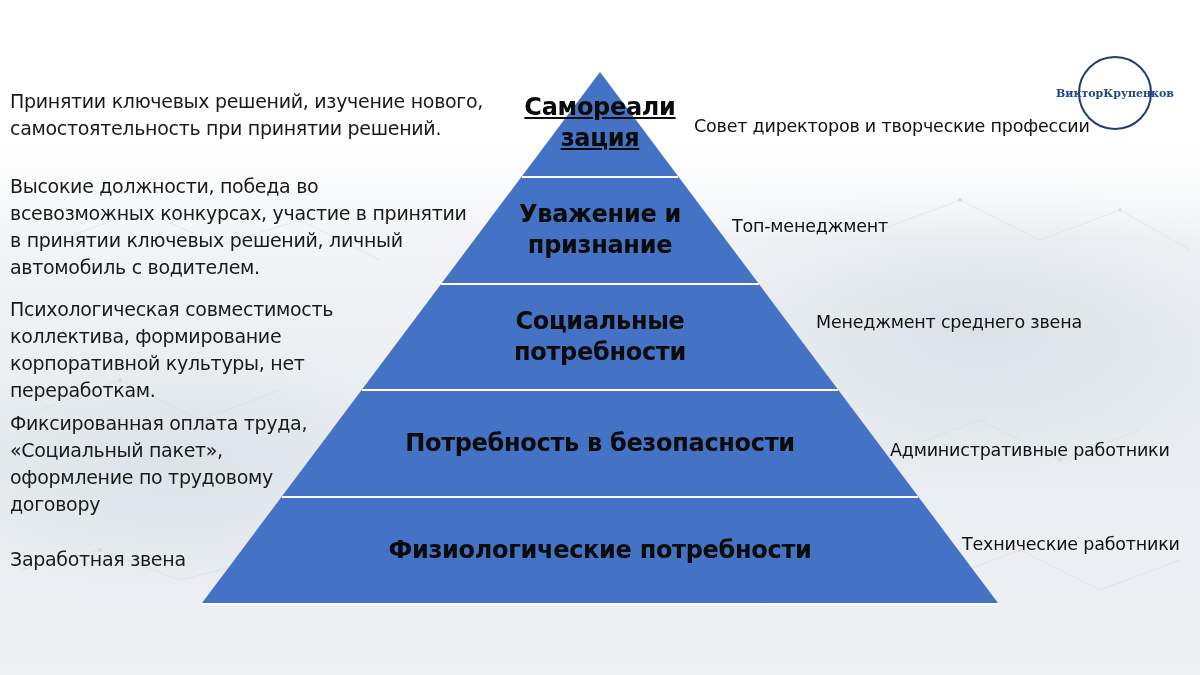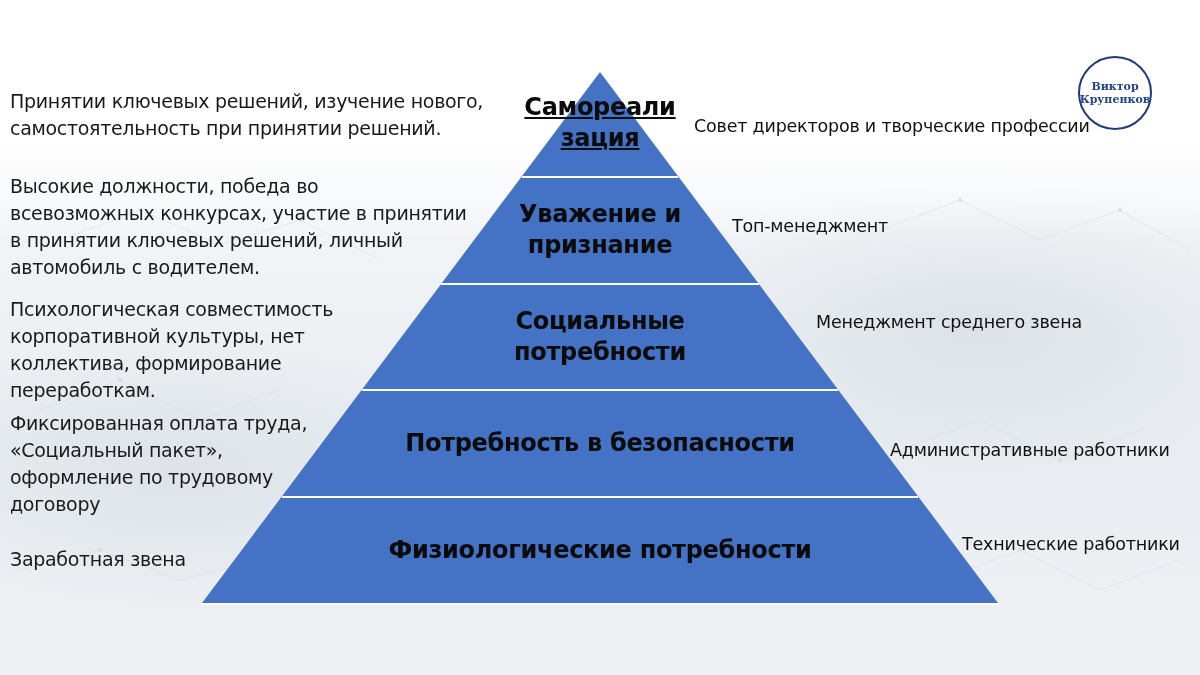--- a/index.html
+++ b/index.html
@@ -33,21 +33,21 @@
     letter-spacing: -0.3px;
   }
   .right-text {
     position: absolute; font-size: 17.5px; line-height: 22px;
     color: #111111; font-family: "DejaVu Sans", sans-serif;
     white-space: nowrap; letter-spacing: -0.2px;
   }
   .logo {
     position: absolute; left: 1078px; top: 56px; width: 74px; height: 74px;
     border: 2px solid #1f3b78; border-radius: 50%; background: #fff;
-    display: flex; flex-direction: column; align-items: center; justify-content: center;
+    display: flex; flex-direction: row; align-items: center; justify-content: center;
     box-sizing: border-box;
   }
   .logo span {
     font-family: "DejaVu Serif", "Liberation Serif", serif; font-weight: bold;
     color: #23458c; font-size: 11px; line-height: 13px;
   }
 </style>
 </head>
 <body>
 
@@ -109,22 +109,22 @@
   <div>самостоятельность при принятии решений.</div>
 </div>
 <div class="left-text" style="top:173px;">
   <div>Высокие должности, победа во</div>
   <div>всевозможных конкурсах, участие в принятии</div>
   <div>в принятии ключевых решений, личный</div>
   <div>автомобиль с водителем.</div>
 </div>
 <div class="left-text" style="top:296px;">
   <div>Психологическая совместимость</div>
+  <div>коллектива, формирование</div>
   <div>корпоративной культуры, нет</div>
-  <div>коллектива, формирование</div>
   <div>переработкам.</div>
 </div>
 <div class="left-text" style="top:410px;">
   <div>Фиксированная оплата труда,</div>
   <div>«Социальный пакет»,</div>
   <div>оформление по трудовому</div>
   <div>договору</div>
 </div>
 <div class="left-text" style="top:546px;">
   <div>Заработная звена</div>

